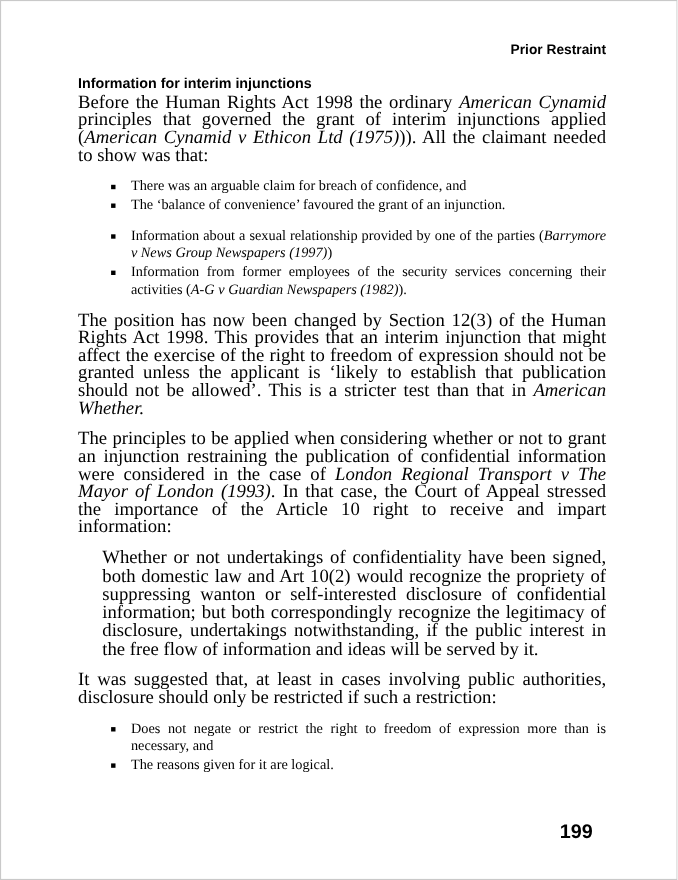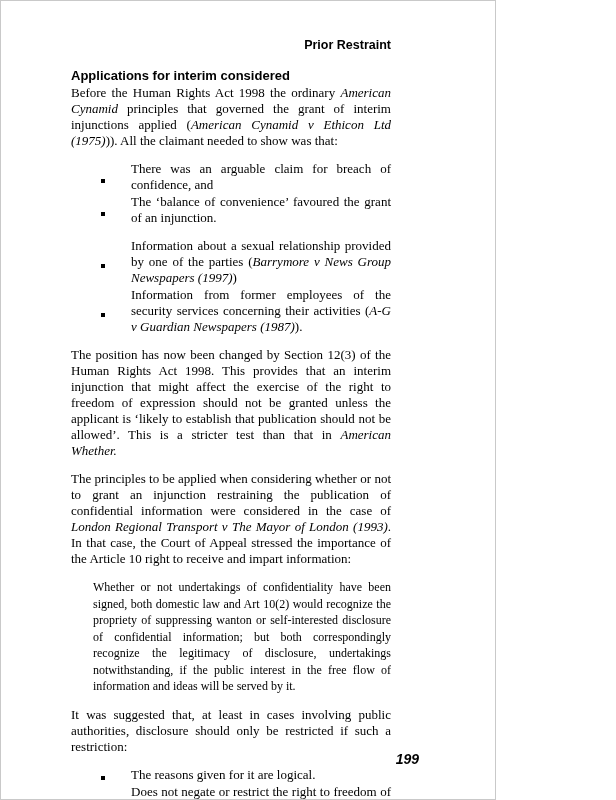--- a/index.html
+++ b/index.html
@@ -6,98 +6,97 @@
   html, body { background: #ffffff; }
   body {
     font-family: "Liberation Serif", serif;
     color: #000000;
     width: 616px;
     height: 800px;
     overflow: hidden;
   }
   .page {
     position: relative;
-    width: 496px;
+    width: 616px;
     height: 800px;
     background: #ffffff;
     border: 1px solid #c9c9c9;
-    padding: 38px 104px 0 70px;
+    padding: 38px 64px 0 70px;
   }
   .running-header {
     text-align: right;
     font-family: "Liberation Sans", sans-serif;
     font-weight: bold;
     font-size: 12.5px;
     line-height: 1;
     margin-bottom: 16px;
   }
   .heading {
     font-family: "Liberation Sans", sans-serif;
     font-size: 13px;
     font-weight: bold;
     line-height: 1.2;
     margin-bottom: 2px;
   }
   .para {
-    font-size: 13px;
+    font-size: 17px;
     line-height: 16px;
     text-align: justify;
     margin-bottom: 12px;
   }
   .para i, .li-text i, .quote i { font-style: italic; }
   ul.bullets {
     list-style: none;
     margin: 0 0 12px 0;
     padding-left: 30px;
   }
   ul.bullets li {
     display: flex;
-    align-items: center;
-    gap: 26px;
+    align-items: flex-start;
+    gap: 14px;
     margin-bottom: 1px;
   }
   .sq {
     flex: none;
     width: 4px;
     height: 4px;
     background: #000000;
     margin-top: 7px;
   }
   .li-text {
     flex: 1;
     font-size: 13px;
     line-height: 16px;
     text-align: justify;
   }
   .quote {
-    font-size: 12px;
+    font-size: 17px;
     line-height: 16.5px;
     text-align: justify;
     margin: 0 0 12px 22px;
   }
   .page-number {
     position: absolute;
     right: 76px;
     bottom: 32px;
     font-family: "Liberation Sans", sans-serif;
     font-weight: bold;
-    font-size: 14px;
-    font-style: italic;
+    font-size: 18px;
   }
 </style>
 </head>
 <body>
 
 <div class="page">
 
   <div class="running-header">
     <span>Prior Restraint</span>
   </div>
 
-  <h1 class="heading">Applications for interim considered</h1>
+  <h1 class="heading">Information for interim injunctions</h1>
 
   <p class="para"><span>Before the Human Rights Act 1998 the ordinary </span><i>American Cynamid</i><span> principles that governed the grant of interim injunctions applied (</span><i>American Cynamid v Ethicon Ltd (1975)</i><span>)). All the claimant needed to show was that:</span></p>
 
   <ul class="bullets">
     <li>
       <span class="sq"></span>
       <span class="li-text"><span>There was an arguable claim for breach of confidence, and</span></span>
     </li>
     <li>
       <span class="sq"></span>
@@ -106,39 +105,39 @@
   </ul>
 
 
   <ul class="bullets">
     <li>
       <span class="sq"></span>
       <span class="li-text"><span>Information about a sexual relationship provided by one of the parties (</span><i>Barrymore v News Group Newspapers (1997)</i><span>)</span></span>
     </li>
     <li>
       <span class="sq"></span>
-      <span class="li-text"><span>Information from former employees of the security services concerning their activities (</span><i>A-G v Guardian Newspapers (1987)</i><span>).</span></span>
+      <span class="li-text"><span>Information from former employees of the security services concerning their activities (</span><i>A-G v Guardian Newspapers (1982)</i><span>).</span></span>
     </li>
   </ul>
 
   <p class="para"><span>The position has now been changed by Section 12(3) of the Human Rights Act 1998. This provides that an interim injunction that might affect the exercise of the right to freedom of expression should not be granted unless the applicant is ‘likely to establish that publication should not be allowed’. This is a stricter test than that in </span><i>American Whether.</i></p>
 
   <p class="para"><span>The principles to be applied when considering whether or not to grant an injunction restraining the publication of confidential information were considered in the case of </span><i>London Regional Transport v The Mayor of London (1993)</i><span>. In that case, the Court of Appeal stressed the importance of the Article 10 right to receive and impart information:</span></p>
 
   <p class="quote"><span>Whether or not undertakings of confidentiality have been signed, both domestic law and Art 10(2) would recognize the propriety of suppressing wanton or self-interested disclosure of confidential information; but both correspondingly recognize the legitimacy of disclosure, undertakings notwithstanding, if the public interest in the free flow of information and ideas will be served by it.</span></p>
 
   <p class="para"><span>It was suggested that, at least in cases involving public authorities, disclosure should only be restricted if such a restriction:</span></p>
 
   <ul class="bullets">
     <li>
       <span class="sq"></span>
-      <span class="li-text"><span>The reasons given for it are logical.</span></span>
+      <span class="li-text"><span>Does not negate or restrict the right to freedom of expression more than is necessary, and</span></span>
     </li>
     <li>
       <span class="sq"></span>
-      <span class="li-text"><span>Does not negate or restrict the right to freedom of expression more than is necessary, and</span></span>
+      <span class="li-text"><span>The reasons given for it are logical.</span></span>
     </li>
   </ul>
 
 
   <div class="page-number">199</div>
 
 </div>
 
 </body></html>

